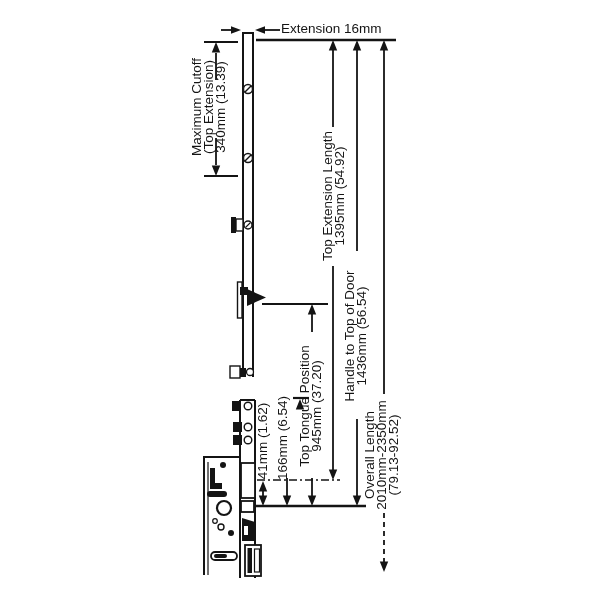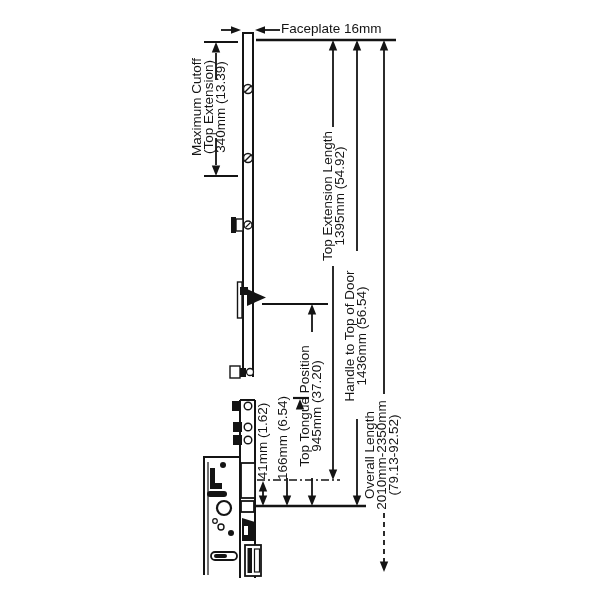--- a/index.html
+++ b/index.html
@@ -147,21 +147,21 @@
         <line x1="293" y1="398" x2="309" y2="398" stroke-width="2.2"></line>
         <path d="M300,399 L295.8,409.5 L304.2,409.5 Z" stroke="none"></path>
         <line x1="287" y1="478" x2="287" y2="497"></line>
         <path d="M287,506 L282.8,495.5 L291.2,495.5 Z" stroke="none"></path>
       </g>
 
       <line x1="256" y1="506" x2="366" y2="506" stroke-width="2.4"></line>
     </g>
   </svg>
 
-  <div class="hlabel" style="left:281px;top:22px">Faceplate 16mm</div>
+  <div class="hlabel" style="left:281px;top:22px">Extension 16mm</div>
 
   <div class="rlabel" style="left:209px;top:107px">
     <div>Maximum Cutoff</div>
     <div>(Top Extension)</div>
     <div>340mm (13.39)</div>
   </div>
 
   <div class="rlabel" style="left:334px;top:196px">
     <div>Top Extension Length</div>
     <div>1395mm (54.92)</div>

